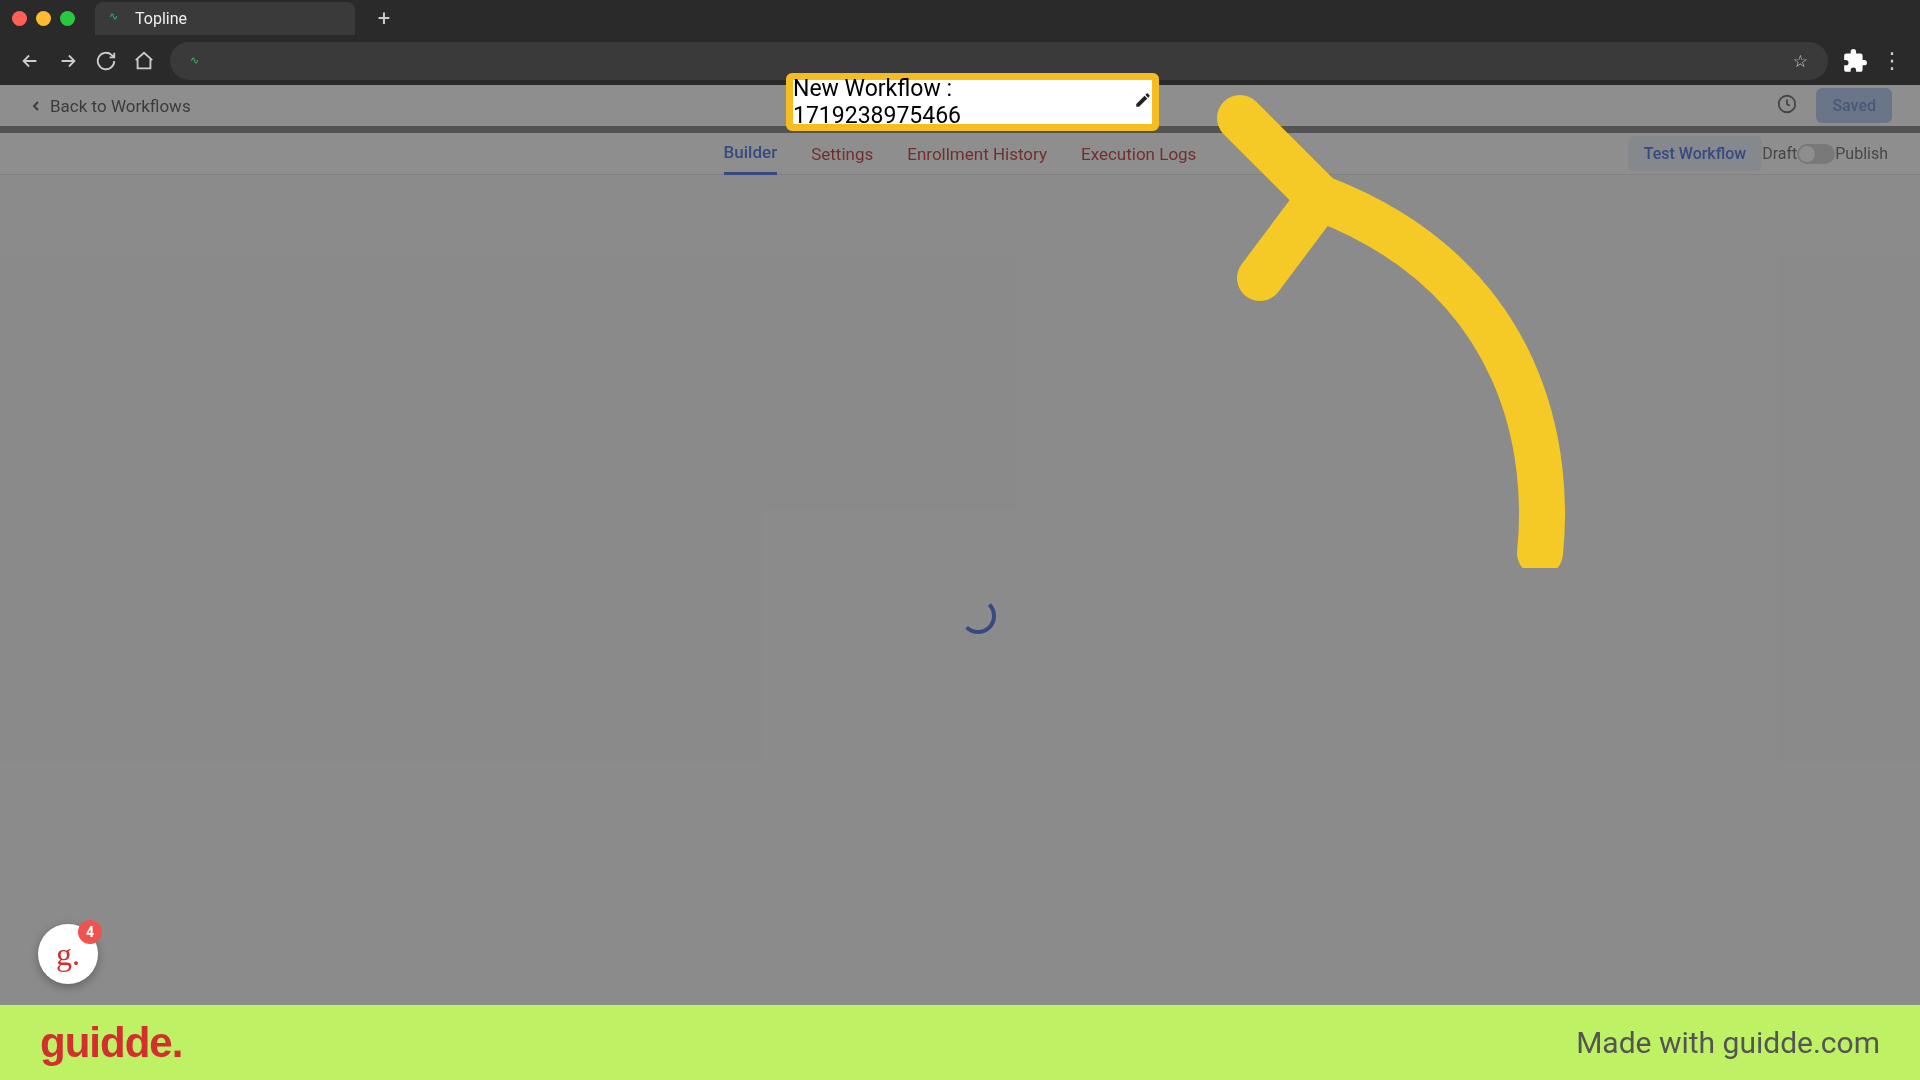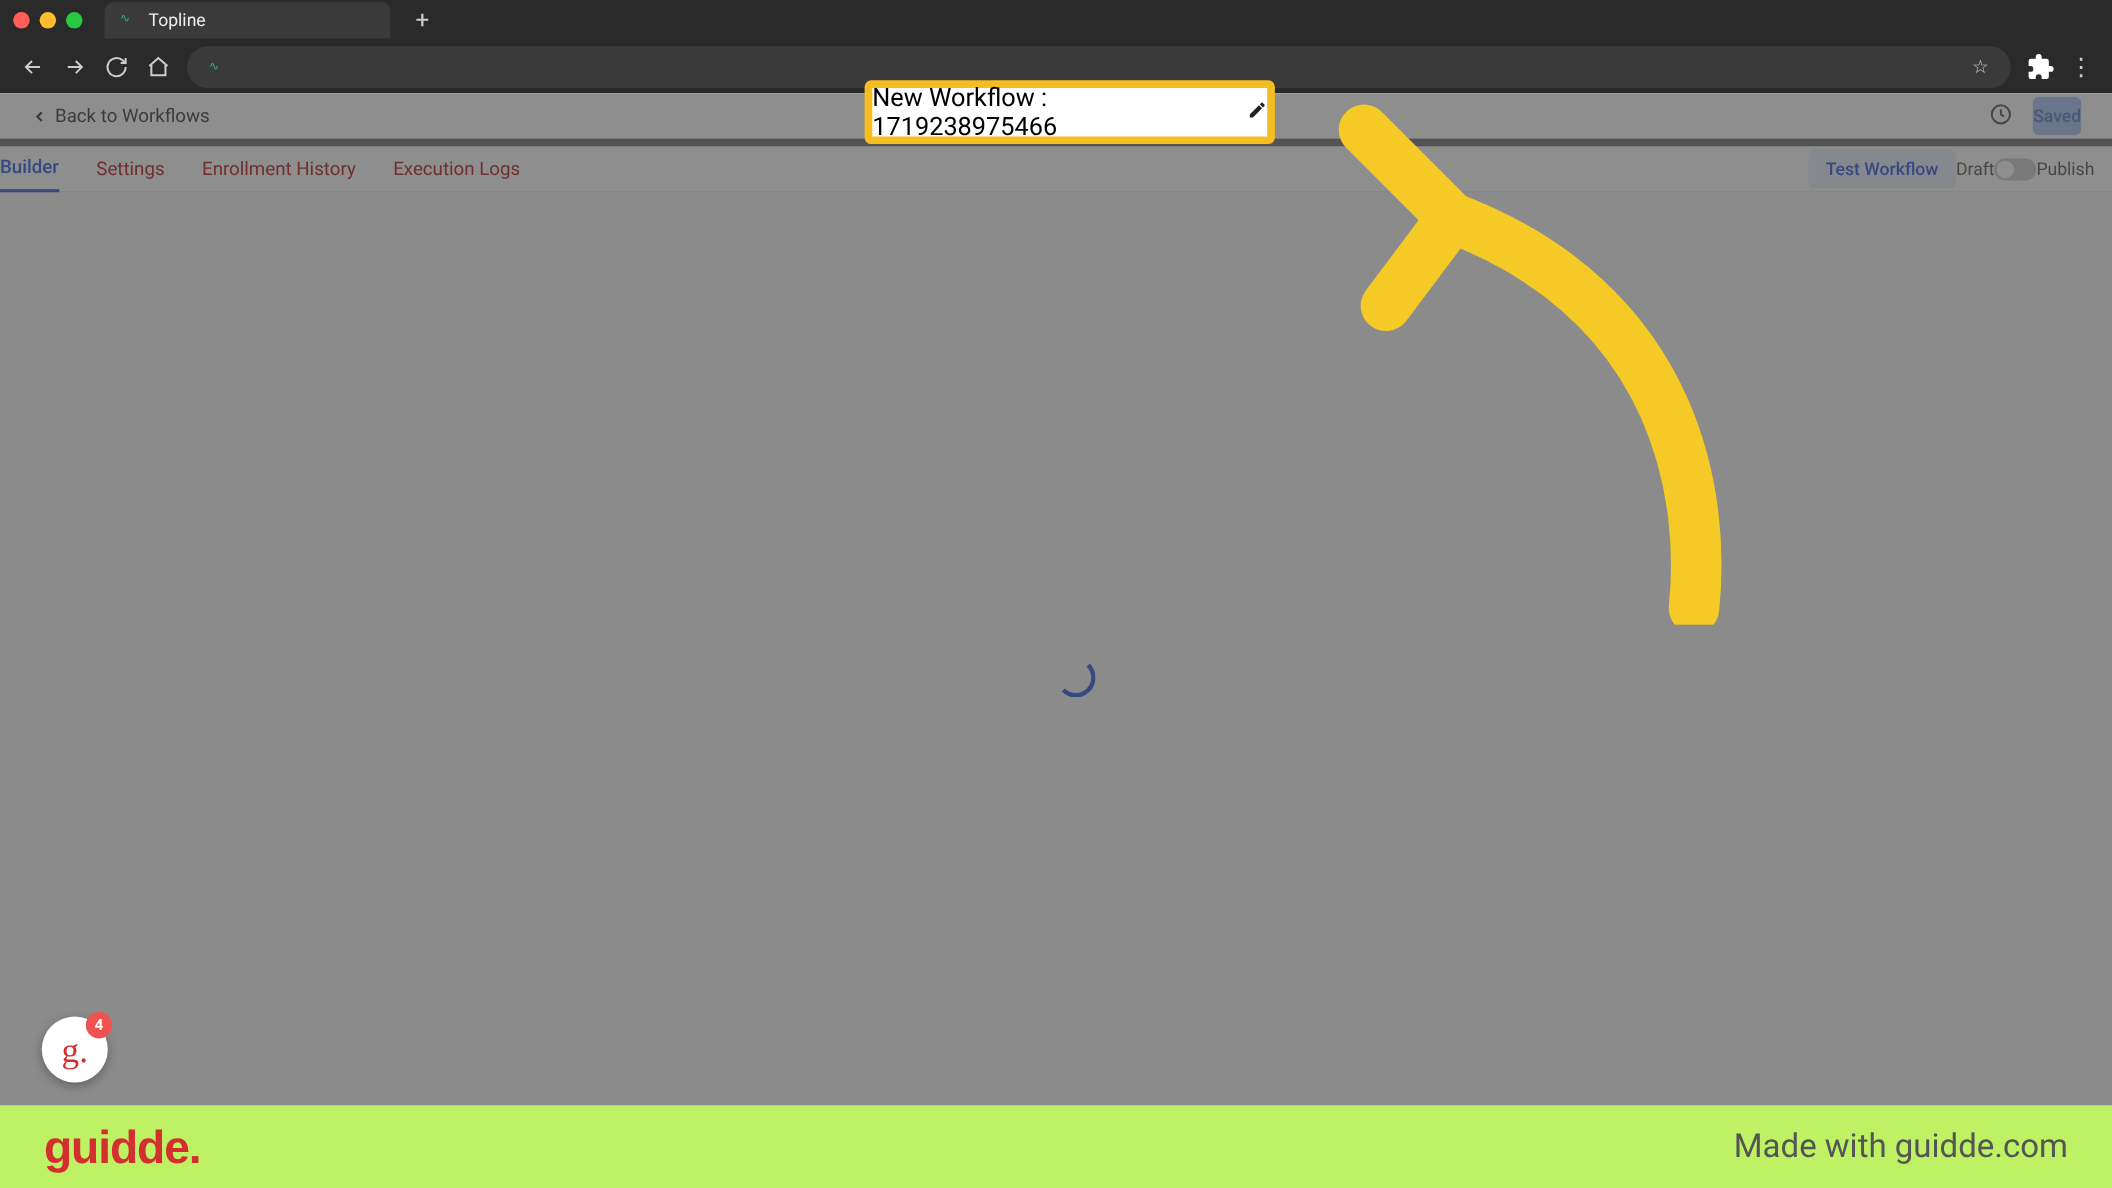--- a/index.html
+++ b/index.html
@@ -30,26 +30,26 @@
   .app-wrap { position: relative; height: calc(100% - 85px - 75px); }
   .app { background: #fff; height: 100%; }
   .dim-overlay { position:absolute; inset:0; background: rgba(60,60,60,0.58); pointer-events:none; }
   
   .app-header { height: 48px; border-bottom: 7px solid #737373; display:flex; align-items:center; padding: 0 28px; justify-content: space-between; }
   .back-link { display:flex; align-items:center; gap:6px; font-size: 17px; color:#3b3b3b; }
   .back-link svg { width:16px; height:16px; stroke:#3b3b3b; stroke-width:3; fill:none;}
   
   .header-right { display:flex; align-items:center; gap:18px;}
   .clock-icon svg { width:22px; height:22px; stroke:#555; fill:none; stroke-width:2;}
-  .saved-btn { background: #a9c4f5; color:#5b7fc8; padding: 8px 0; border-radius: 6px; font-size:16px; font-weight:500;}
+  .saved-btn { background: #a9c4f5; color:#5b7fc8; padding: 8px 16px; border-radius: 6px; font-size:16px; font-weight:500;}
   
-  .tab-row { height: 42px; display:flex; align-items:center; gap: 34px; border-bottom: 1px solid #e3e3e3; position:relative;}
+  .tab-row { height: 42px; display:flex; align-items:center; justify-content:center; gap: 34px; border-bottom: 1px solid #e3e3e3; position:relative;}
   .app-tab { font-size: 17px; color:#b91c1c; padding: 10px 0; }
   .app-tab.active { color:#2e5be0; border-bottom: 3px solid #2e5be0; font-weight:500;}
-  .tab-row-right { position:absolute; right: 16px; display:flex; align-items:center; }
+  .tab-row-right { position:absolute; right: 32px; display:flex; align-items:center; }
   .test-wf { background:#eaf0fc; color:#2e5be0; border-radius:6px; padding:8px 16px; font-size:16px; font-weight:500;}
   .draft-label, .publish-label { font-size:16px; color:#555; }
   .toggle { width: 38px; height: 20px; background:#ccc; border-radius:10px; position:relative;}
   .toggle::after{content:''; position:absolute; left:2px; top:2px; width:16px; height:16px; background:#fff; border-radius:50%;}
   
   .canvas-area { height: calc(100% - 90px); position:relative; background:#f7f7f8;}
   .spinner { position:absolute; left:50%; top:51%; width:36px; height:36px; border: 4px solid transparent; border-right-color:#2e5be0; border-bottom-color:#2e5be0; border-radius:50%; }
   
   
   .highlight-box { position:absolute; top: 73px; left: 786px; width: 373px; height: 58px; background:#fff; border: 7px solid #f5bd1f; border-radius: 6px; display:flex; align-items:center; justify-content:center; gap:14px; z-index: 10;}

